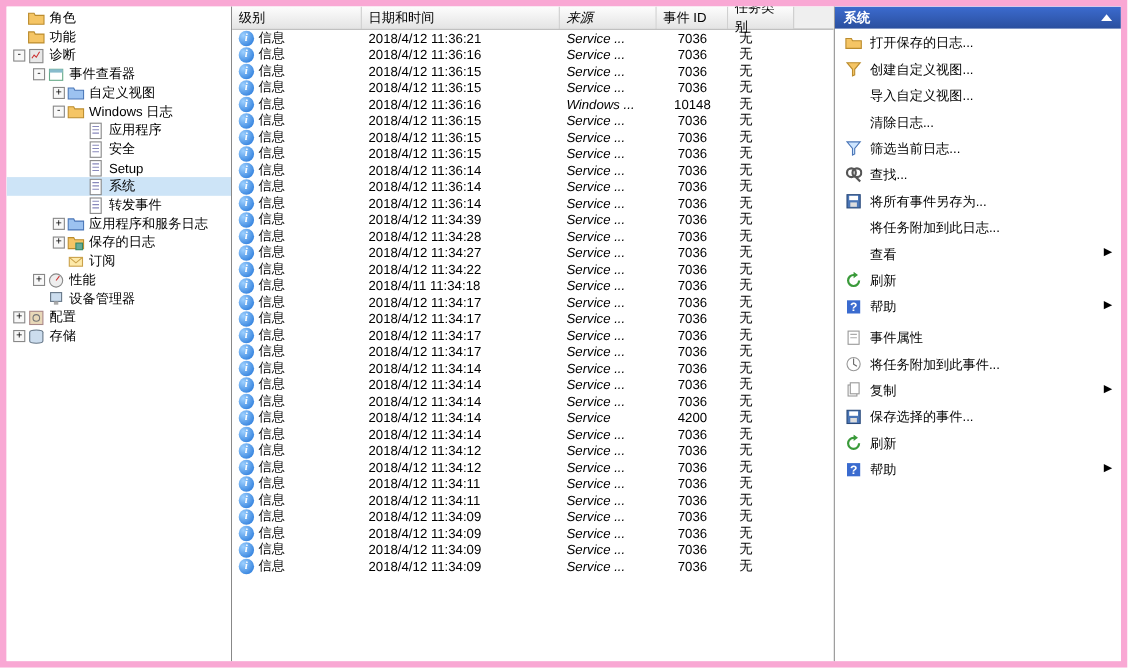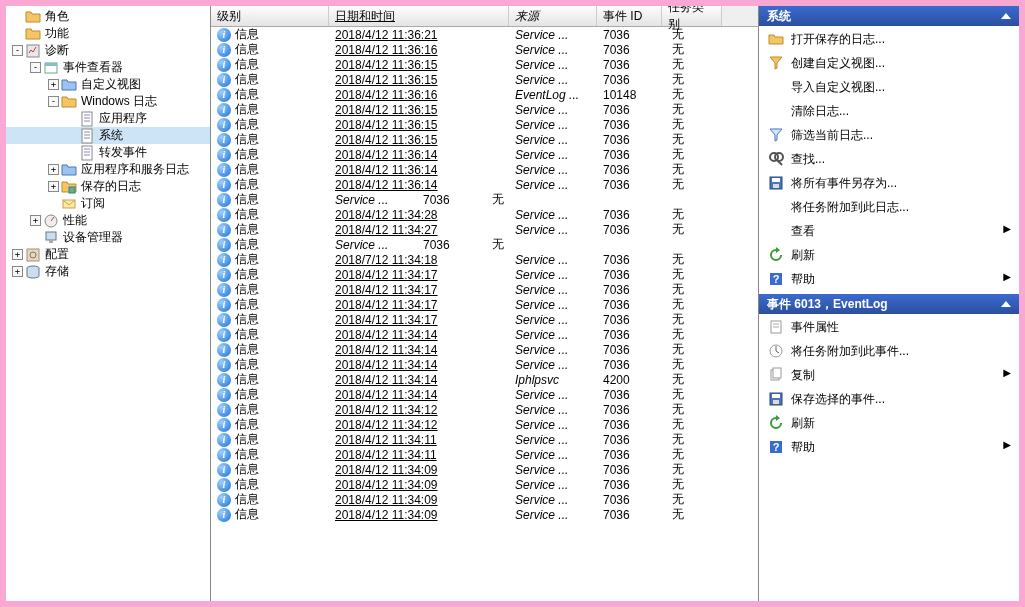--- a/index.html
+++ b/index.html
@@ -20,23 +20,23 @@
 .tree-icon { width: 16px; height: 16px; display: inline-flex; align-items: center; justify-content: center; margin-right: 2px; font-size: 12px; }
 .tree-label { padding: 0 2px; }
 
 
 .grid-header { display: flex; background: #efefef; border-bottom: 1px solid #aaa; font-family: SimSun, sans-serif; }
 .grid-header .col { border-right: 1px solid #ccc; padding: 2px 6px; height: 20px; display: flex; align-items: center; background: linear-gradient(#fdfdfd,#e4e4e4); }
 .grid-body { flex: 1; overflow-y: scroll; font-family: SimSun, sans-serif; }
 .row { display: flex; height: 15px; align-items: center; white-space: nowrap; }
 .cell { padding: 0 6px; overflow: hidden; text-overflow: ellipsis; }
 .c-level { width: 118px; display: flex; align-items: center; }
-.c-date { width: 180px; text-decoration: underline; }
+.c-date { width: 180px; }
 .c-source { width: 88px; font-style: italic; }
-.c-id { width: 65px; text-align: left; }
+.c-id { width: 65px; text-align: center; }
 .c-cat { width: 60px; padding-left: 10px; }
 .info-icon { width: 14px; height: 14px; border-radius: 50%; background: radial-gradient(circle at 30% 30%, #9dd0ff, #1a6fd6); color: #fff; display: inline-flex; align-items: center; justify-content: center; font-size: 10px; font-weight: bold; margin-right: 4px; font-style: italic; font-family: Georgia, serif; }
 
 
 .section-header { background: linear-gradient(#3c6bcf,#2a4f9e); color: #fff; font-weight: bold; padding: 3px 8px; display: flex; align-items: center; justify-content: space-between; height: 20px; }
 .section-header .arrow { width: 0; height: 0; border-left: 5px solid transparent; border-right: 5px solid transparent; border-bottom: 6px solid #fff; }
 .action-list { padding: 2px 0; }
 .action-item { display: flex; align-items: flex-start; padding: 3px 8px; height: 24px; cursor: default; }
 .action-icon { width: 18px; height: 16px; display: inline-flex; align-items: center; justify-content: center; margin-right: 6px; font-size: 13px; }
 .action-arrow { margin-left: auto; color: #000; font-size: 10px; }
@@ -124,20 +124,46 @@
           <span class="expander blank"></span>
           <span class="tree-icon">
             <svg width="16" height="16" viewBox="0 0 16 16">
               <rect x="3" y="1" width="10" height="14" fill="#fff" stroke="#888"></rect>
               <line x1="5" y1="4" x2="11" y2="4" stroke="#88b"></line>
               <line x1="5" y1="7" x2="11" y2="7" stroke="#88b"></line>
               <line x1="5" y1="10" x2="11" y2="10" stroke="#88b"></line>
             </svg>
           </span>
           <span class="tree-label">应用程序</span>
+        </div>
+        <div class="tree-node">
+          <span class="depth" style="width:60px"></span>
+          <span class="expander blank"></span>
+          <span class="tree-icon">
+            <svg width="16" height="16" viewBox="0 0 16 16">
+              <rect x="3" y="1" width="10" height="14" fill="#fff" stroke="#888"></rect>
+              <line x1="5" y1="4" x2="11" y2="4" stroke="#88b"></line>
+              <line x1="5" y1="7" x2="11" y2="7" stroke="#88b"></line>
+              <line x1="5" y1="10" x2="11" y2="10" stroke="#88b"></line>
+            </svg>
+          </span>
+          <span class="tree-label">安全</span>
+        </div>
+        <div class="tree-node">
+          <span class="depth" style="width:60px"></span>
+          <span class="expander blank"></span>
+          <span class="tree-icon">
+            <svg width="16" height="16" viewBox="0 0 16 16">
+              <rect x="3" y="1" width="10" height="14" fill="#fff" stroke="#888"></rect>
+              <line x1="5" y1="4" x2="11" y2="4" stroke="#88b"></line>
+              <line x1="5" y1="7" x2="11" y2="7" stroke="#88b"></line>
+              <line x1="5" y1="10" x2="11" y2="10" stroke="#88b"></line>
+            </svg>
+          </span>
+          <span class="tree-label">Setup</span>
         </div>
         <div class="tree-node selected">
           <span class="depth" style="width:60px"></span>
           <span class="expander blank"></span>
           <span class="tree-icon">
             <svg width="16" height="16" viewBox="0 0 16 16">
               <rect x="3" y="1" width="10" height="14" fill="#fff" stroke="#888"></rect>
               <line x1="5" y1="4" x2="11" y2="4" stroke="#88b"></line>
               <line x1="5" y1="7" x2="11" y2="7" stroke="#88b"></line>
               <line x1="5" y1="10" x2="11" y2="10" stroke="#88b"></line>
@@ -285,21 +311,21 @@
           <div class="cell c-source">Service ...</div>
           <div class="cell c-id">7036</div>
           <div class="cell c-cat">无</div>
         </div>
         <div class="row">
           <div class="cell c-level">
             <span class="info-icon">i</span>
             <span>信息</span>
           </div>
           <div class="cell c-date">2018/4/12 11:36:16</div>
-          <div class="cell c-source">EventLog ...</div>
+          <div class="cell c-source">Windows ...</div>
           <div class="cell c-id">10148</div>
           <div class="cell c-cat">无</div>
         </div>
         <div class="row">
           <div class="cell c-level">
             <span class="info-icon">i</span>
             <span>信息</span>
           </div>
           <div class="cell c-date">2018/4/12 11:36:15</div>
           <div class="cell c-source">Service ...</div>
@@ -354,20 +380,21 @@
           <div class="cell c-date">2018/4/12 11:36:14</div>
           <div class="cell c-source">Service ...</div>
           <div class="cell c-id">7036</div>
           <div class="cell c-cat">无</div>
         </div>
         <div class="row">
           <div class="cell c-level">
             <span class="info-icon">i</span>
             <span>信息</span>
           </div>
+          <div class="cell c-date">2018/4/12 11:34:39</div>
           <div class="cell c-source">Service ...</div>
           <div class="cell c-id">7036</div>
           <div class="cell c-cat">无</div>
         </div>
         <div class="row">
           <div class="cell c-level">
             <span class="info-icon">i</span>
             <span>信息</span>
           </div>
           <div class="cell c-date">2018/4/12 11:34:28</div>
@@ -383,30 +410,31 @@
           <div class="cell c-date">2018/4/12 11:34:27</div>
           <div class="cell c-source">Service ...</div>
           <div class="cell c-id">7036</div>
           <div class="cell c-cat">无</div>
         </div>
         <div class="row">
           <div class="cell c-level">
             <span class="info-icon">i</span>
             <span>信息</span>
           </div>
-          <div class="cell c-source">Service ...</div>
-          <div class="cell c-id">7036</div>
-          <div class="cell c-cat">无</div>
-        </div>
-        <div class="row">
-          <div class="cell c-level">
-            <span class="info-icon">i</span>
-            <span>信息</span>
-          </div>
-          <div class="cell c-date">2018/7/12 11:34:18</div>
+          <div class="cell c-date">2018/4/12 11:34:22</div>
+          <div class="cell c-source">Service ...</div>
+          <div class="cell c-id">7036</div>
+          <div class="cell c-cat">无</div>
+        </div>
+        <div class="row">
+          <div class="cell c-level">
+            <span class="info-icon">i</span>
+            <span>信息</span>
+          </div>
+          <div class="cell c-date">2018/4/11 11:34:18</div>
           <div class="cell c-source">Service ...</div>
           <div class="cell c-id">7036</div>
           <div class="cell c-cat">无</div>
         </div>
         <div class="row">
           <div class="cell c-level">
             <span class="info-icon">i</span>
             <span>信息</span>
           </div>
           <div class="cell c-date">2018/4/12 11:34:17</div>
@@ -473,21 +501,21 @@
           <div class="cell c-source">Service ...</div>
           <div class="cell c-id">7036</div>
           <div class="cell c-cat">无</div>
         </div>
         <div class="row">
           <div class="cell c-level">
             <span class="info-icon">i</span>
             <span>信息</span>
           </div>
           <div class="cell c-date">2018/4/12 11:34:14</div>
-          <div class="cell c-source">Iphlpsvc</div>
+          <div class="cell c-source">Service</div>
           <div class="cell c-id">4200</div>
           <div class="cell c-cat">无</div>
         </div>
         <div class="row">
           <div class="cell c-level">
             <span class="info-icon">i</span>
             <span>信息</span>
           </div>
           <div class="cell c-date">2018/4/12 11:34:14</div>
           <div class="cell c-source">Service ...</div>
@@ -665,24 +693,20 @@
             <span class="action-icon">
               <svg width="16" height="16" viewBox="0 0 16 16">
                 <rect x="2" y="2" width="12" height="12" fill="#3a6bcf"></rect>
                 <text x="8" y="12" text-anchor="middle" fill="#fff" font-size="11" font-weight="bold">?</text>
               </svg>
             </span>
             <span>帮助</span>
             <span class="action-arrow">▶</span>
           </div>
         </div>
-        <div class="section-header">
-          <span>事件 6013，EventLog</span>
-          <span class="arrow"></span>
-        </div>
         <div class="action-list">
           <div class="action-item">
             <span class="action-icon">
               <svg width="16" height="16" viewBox="0 0 16 16">
                 <rect x="3" y="2" width="10" height="12" fill="#fff" stroke="#999"></rect>
                 <line x1="5" y1="5" x2="11" y2="5" stroke="#aaa"></line>
                 <line x1="5" y1="8" x2="11" y2="8" stroke="#aaa"></line>
               </svg>
             </span>
             <span>事件属性</span>

